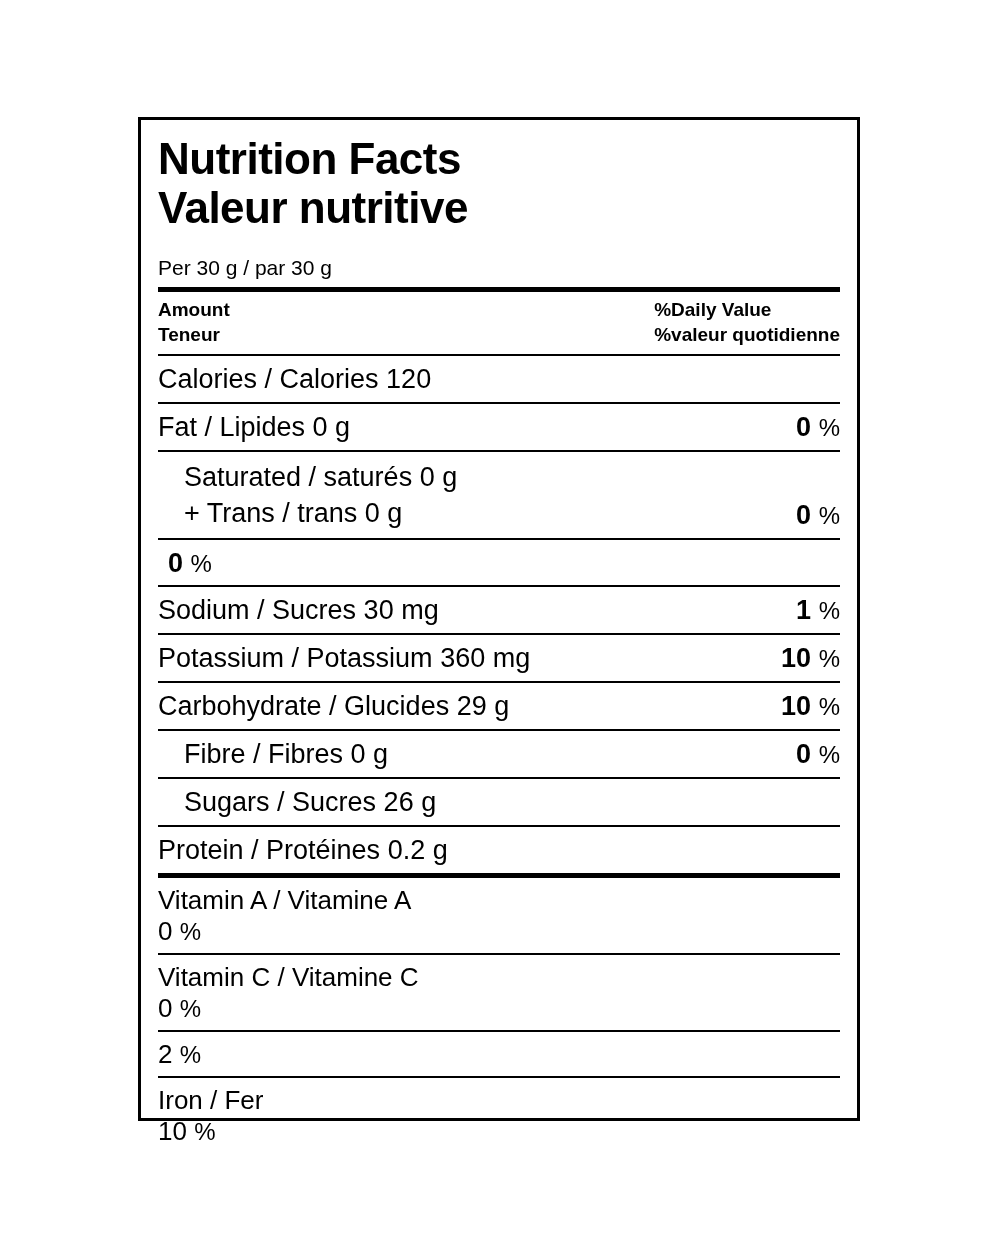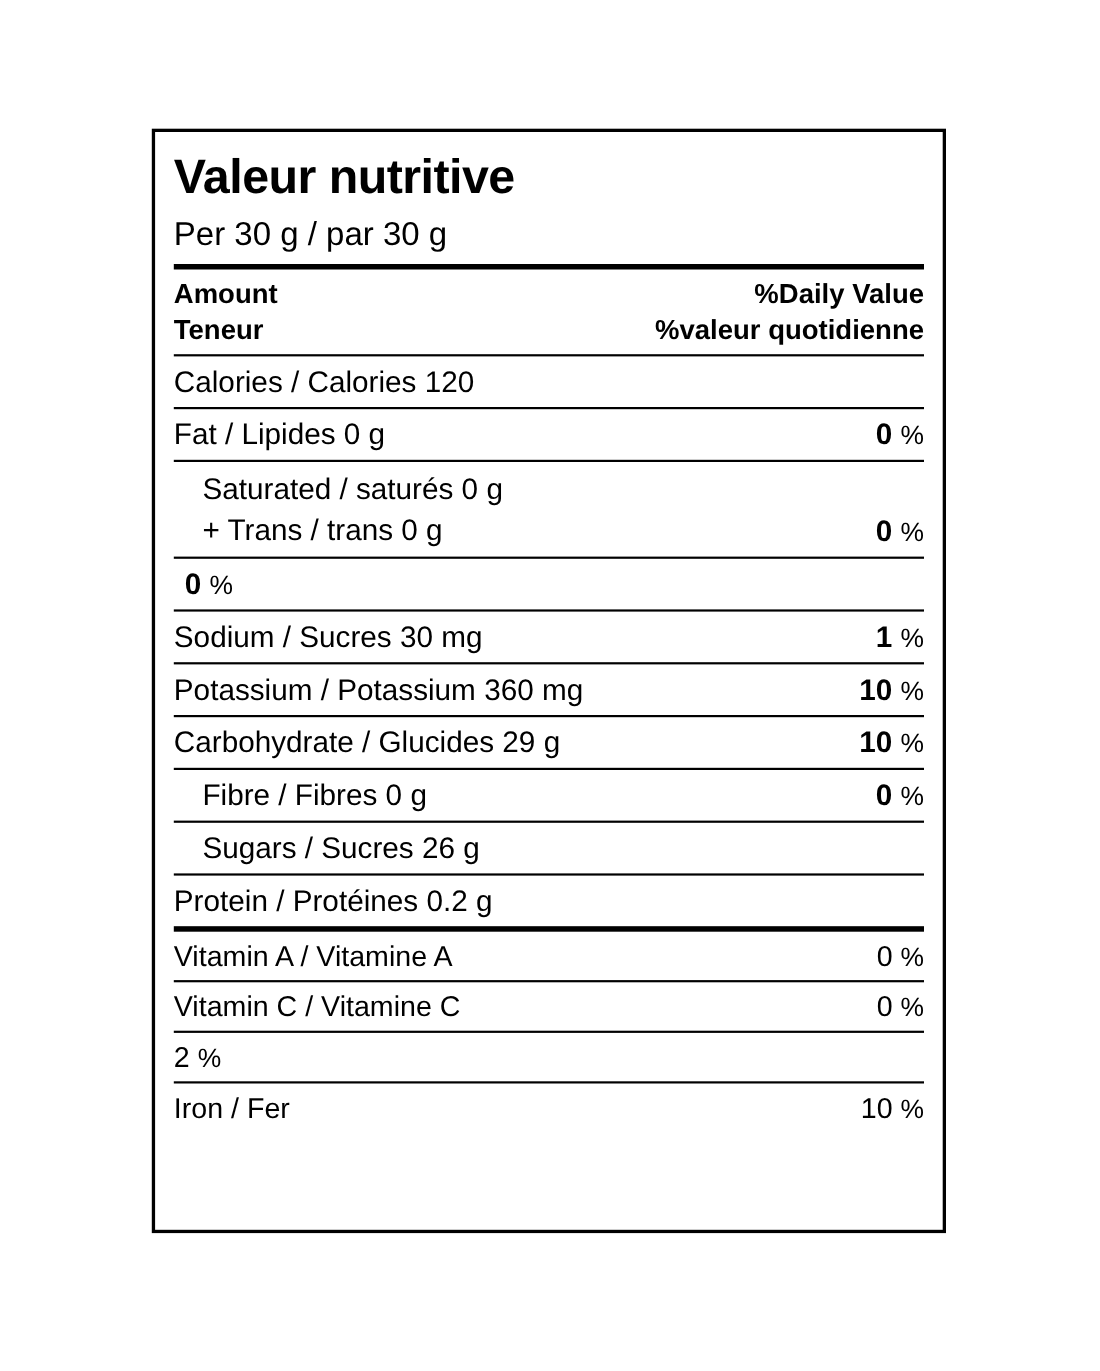--- a/index.html
+++ b/index.html
@@ -38,45 +38,45 @@
     margin: 0;
   }
   .title-fr {
     font-size: 44px;
     font-weight: bold;
     letter-spacing: -0.5px;
     line-height: 1.12;
     margin: 0;
   }
   .serving {
-    font-size: 30px;
+    font-size: 21px;
     line-height: 1.5;
-    margin: 6px 0 4px 0;
+    margin: 20px 0 4px 0;
   }
 
   .rule-thick {
     border-top: 5px solid #000000;
     margin: 0;
   }
   .rule-thin {
     border-top: 2px solid #000000;
     margin: 0;
   }
 
   .dv-head {
     display: flex;
     justify-content: space-between;
     align-items: flex-start;
     padding: 6px 0 6px 0;
-    font-size: 25px;
+    font-size: 19px;
     font-weight: bold;
     line-height: 1.3;
   }
   .dv-head .left { text-align: left; }
-  .dv-head .right { text-align: right; }
+  .dv-head .right { }
 
   .row {
     display: flex;
     justify-content: space-between;
     align-items: baseline;
     padding: 7px 0 6px 0;
     font-size: 27px;
     line-height: 1.22;
   }
   .row .label { flex: 1 1 auto; }
@@ -96,33 +96,35 @@
   .amt { font-weight: normal; }
 
   .two-line .label { line-height: 1.35; }
 
   .vit-row {
     display: flex;
     justify-content: space-between;
     align-items: baseline;
     padding: 7px 0 6px 0;
     font-size: 26px;
+    flex-direction: column;
   }
   .vit-row .value {
     font-weight: normal;
     white-space: nowrap;
   }
   .vit-row .value .pct { font-size: 24px; }
 </style>
 </head>
 <body>
 
 <div class="panel">
   <div class="inner">
 
+    <div class="title-en">Nutrition Facts</div>
     <div class="title-fr">Valeur nutritive</div>
     <div class="serving">Per 30 g / par 30 g</div>
 
     <div class="rule-thick"></div>
 
     <div class="dv-head">
       <div class="left">
         <div>Amount</div>
         <div>Teneur</div>
       </div>

